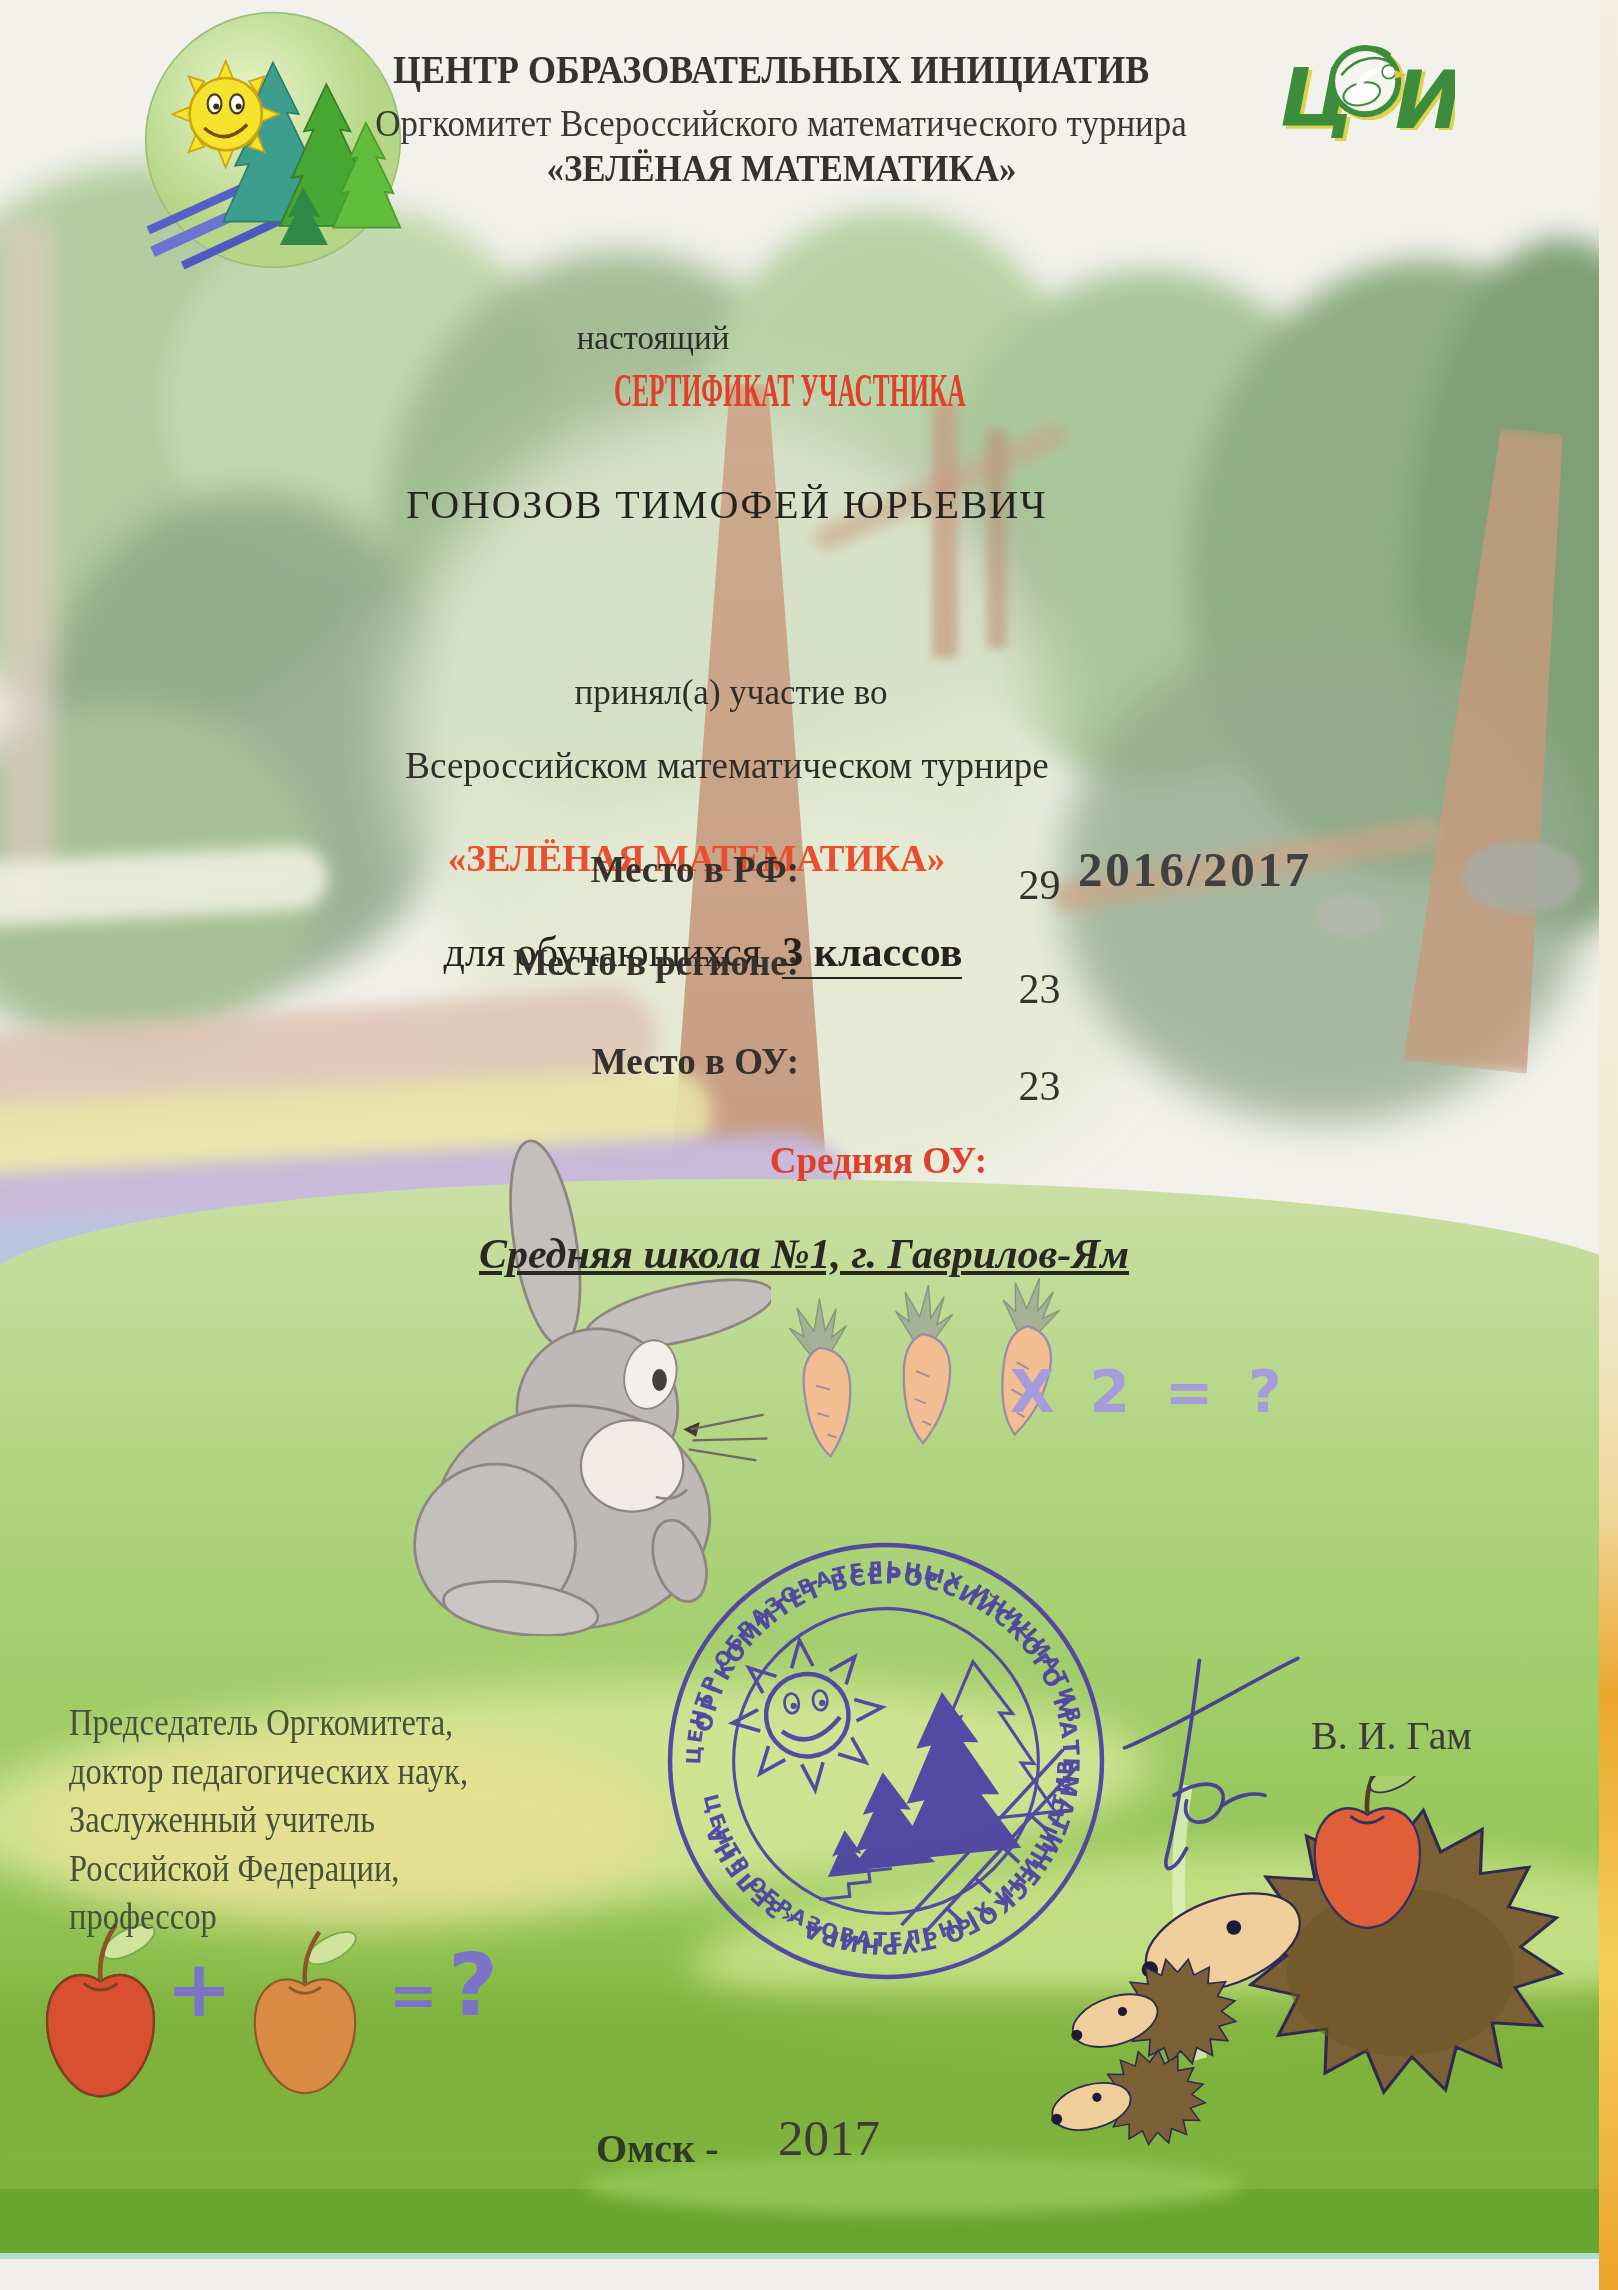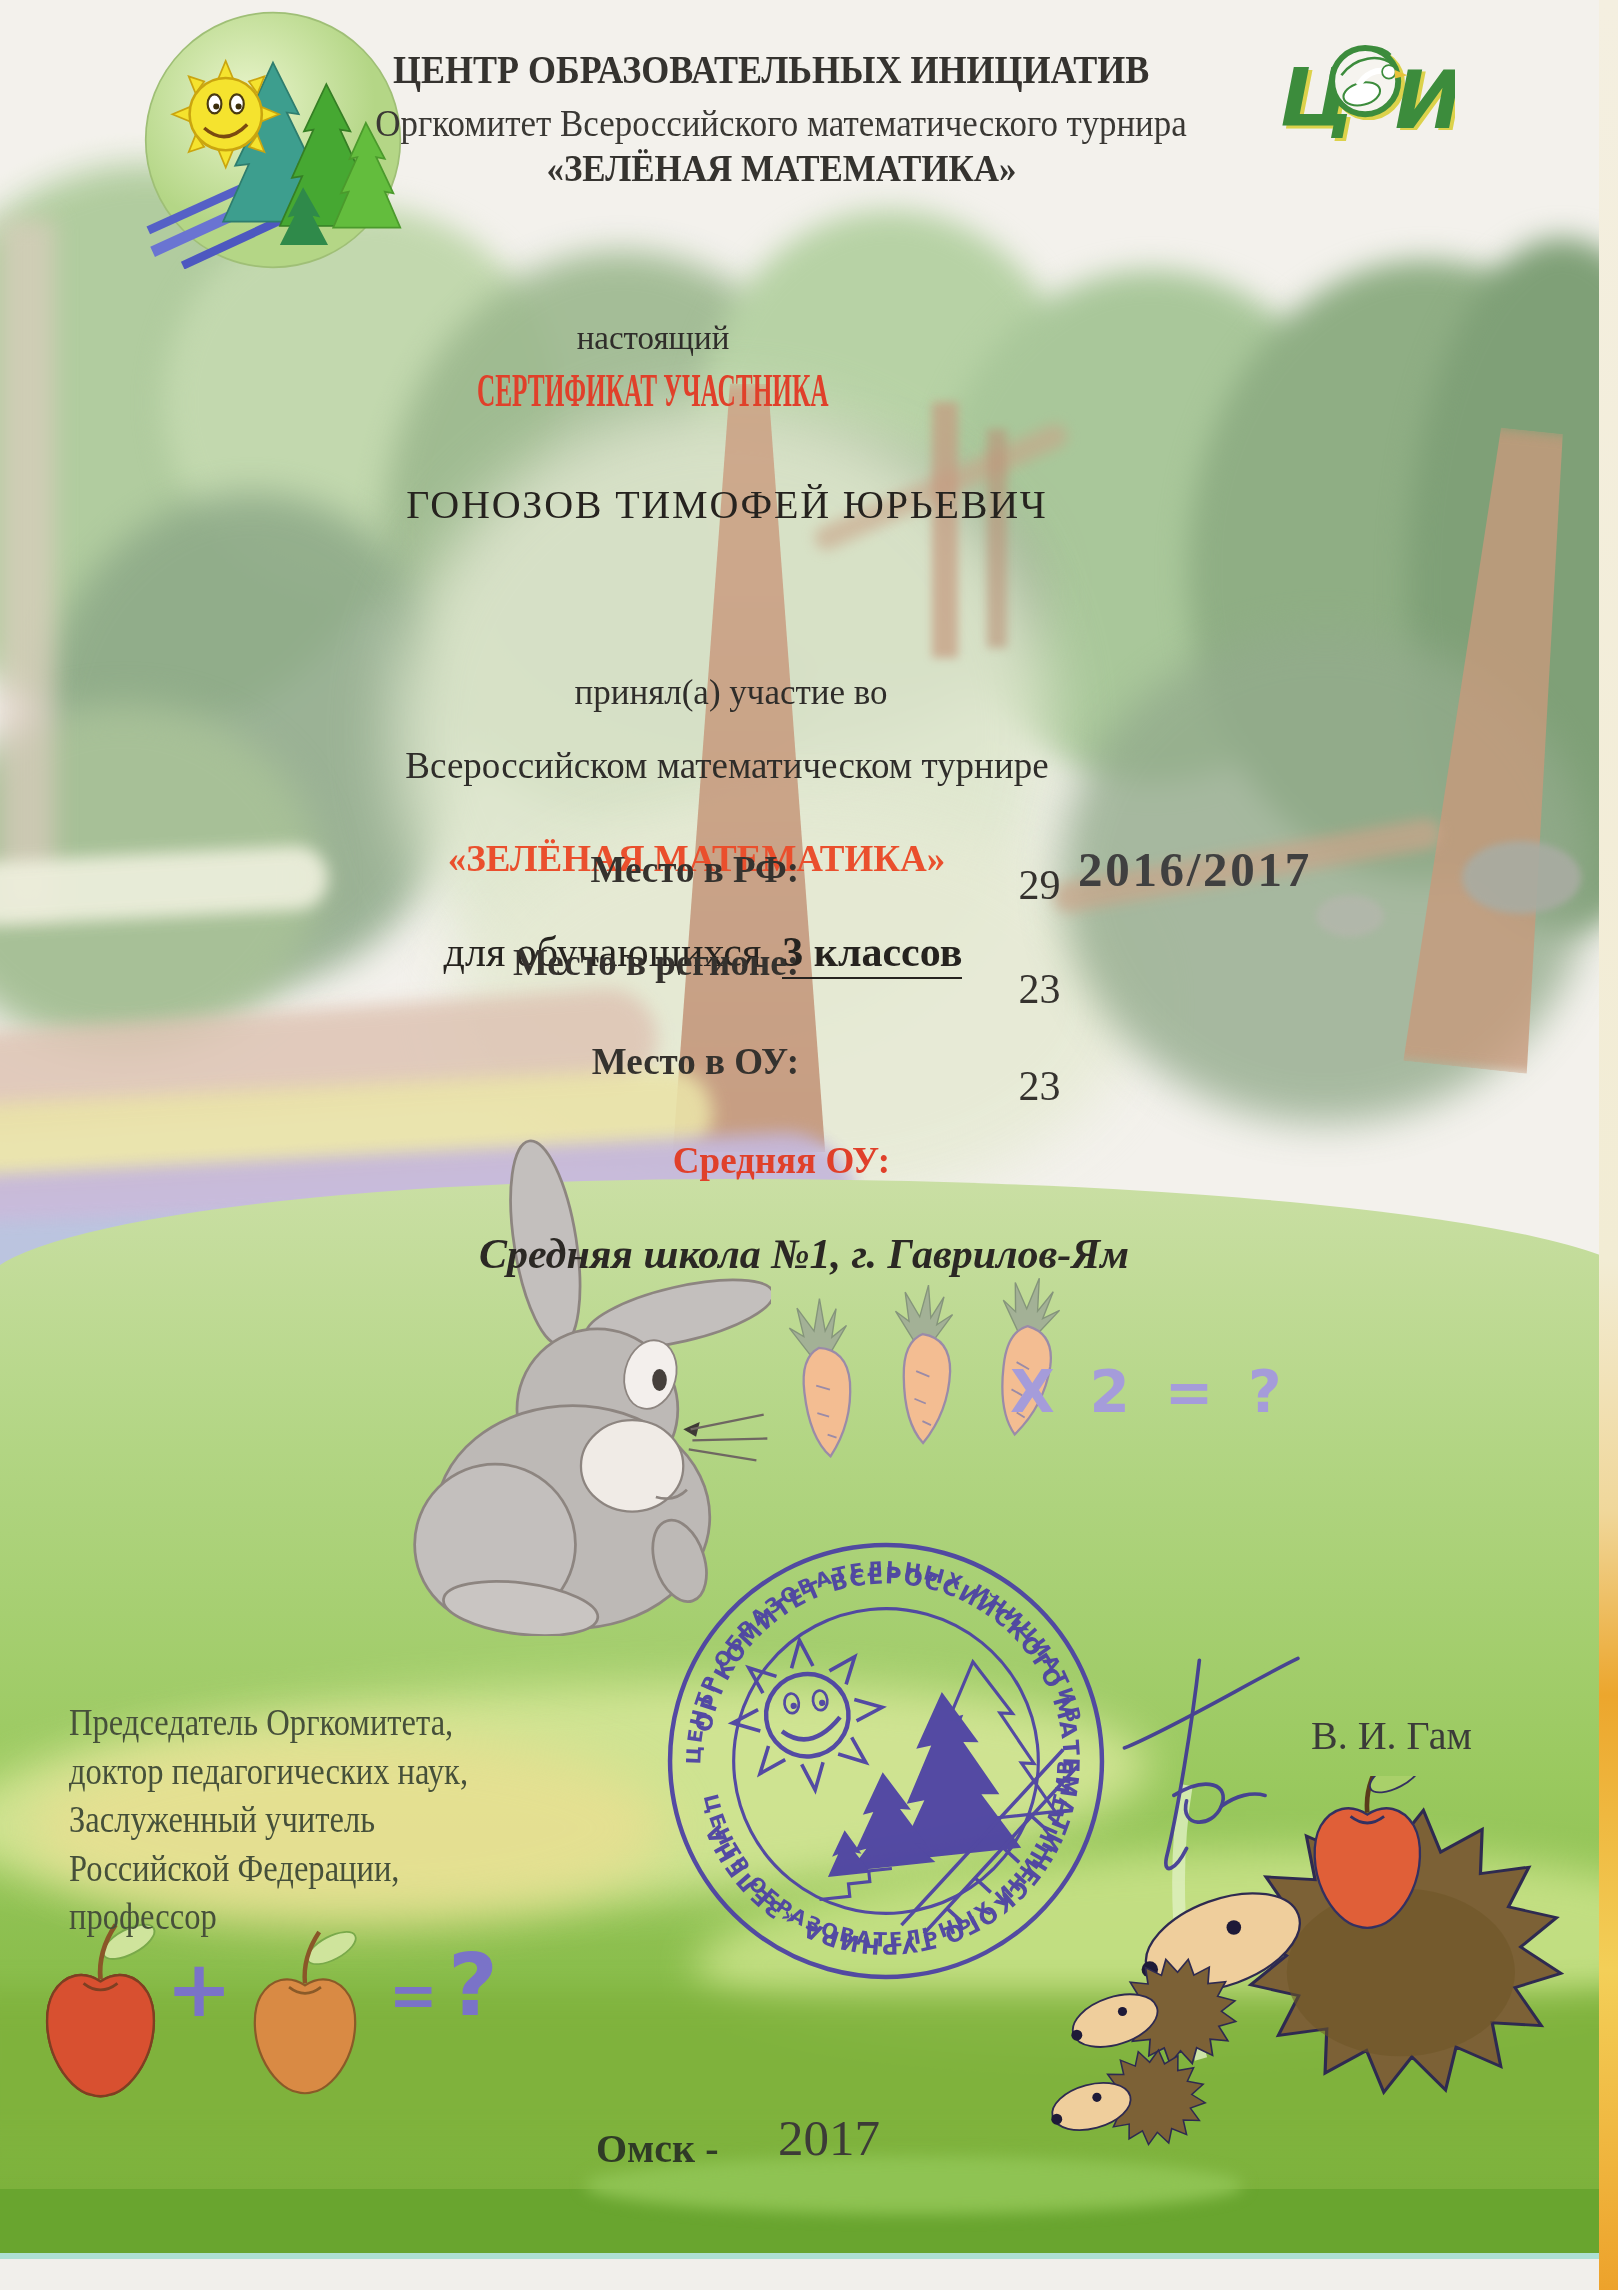--- a/index.html
+++ b/index.html
@@ -4,21 +4,21 @@
 <style>
   html,body{margin:0;padding:0;background:#e9e7e3;}
   .page{position:relative;width:1618px;height:2291px;margin:0 auto;background:#f3f1ec;overflow:hidden;
         font-family:"Liberation Serif","DejaVu Serif",serif;color:#2f2d2a;}
   .abs{position:absolute;}
   .blob{position:absolute;border-radius:50%;}
   .ctr{position:absolute;text-align:center;font-family:"Liberation Serif","DejaVu Serif",serif;color:#2f2d2a;z-index:6;}
   .cond{display:inline-block;transform-origin:center;white-space:nowrap;}
   .sx55{transform:scaleX(.55);} .sx85{transform:scaleX(.85);} .sx88{transform:scaleX(.88);}
   .sx90{transform:scaleX(.90);} .sx92{transform:scaleX(.92);}
-  .red{color:#e0402a;}
+  .red{color:#e0402a;text-align:right;}
   .result-label{position:absolute;left:347px;width:452px;text-align:right;font-weight:bold;font-size:37px;color:#35322e;z-index:6;}
   .result-value{position:absolute;left:989px;width:101px;text-align:center;font-size:42px;color:#35322e;z-index:6;}
   .signer-line{position:absolute;left:69px;width:585px;font-size:37px;color:#46503a;z-index:6;transform-origin:left center;}
   .purple-glyph{position:absolute;font-family:"DejaVu Sans","Liberation Sans",sans-serif;font-weight:bold;color:#7a73c8;z-index:6;}
   svg text{font-family:"DejaVu Sans","Liberation Sans",sans-serif;}
 </style>
 </head>
 <body>
 
 <div class="page">
@@ -157,21 +157,21 @@
   </div>
 
   <div class="result-label" style="top:848px;">Место в РФ:</div>
   <div class="result-value" style="top:861px;">29</div>
   <div class="result-label" style="top:941px;">Место в регионе:</div>
   <div class="result-value" style="top:965px;">23</div>
   <div class="result-label" style="top:1040px;">Место в ОУ:</div>
   <div class="result-value" style="top:1062px;">23</div>
 
   <div class="ctr red" style="left:576px;top:1139px;width:411px;font-size:37px;font-weight:bold;">Средняя ОУ:</div>
-  <div class="ctr" style="left:393px;top:1230px;width:822px;font-size:42px;font-style:italic;font-weight:bold;color:#2b2824;">Средняя школа №1, г. Гаврилов-Ям</div>
+  <div class="ctr" style="left:393px;top:1230px;width:822px;font-size:42px;font-style:italic;font-weight:bold;color:#2b2824;text-decoration:underline;">Средняя школа №1, г. Гаврилов-Ям</div>
 
   <svg class="abs" viewBox="0 0 365 210" style="left:778px;top:1276px;width:334px;height:192px;z-index:4;">
     <defs>
       <g id="carrot">
         <path d="M30,62 L12,28 L26,40 L24,8 L38,36 L50,2 L50,38 L66,16 L56,46 L74,36 L52,62 Z" fill="#a3b196" stroke="#85957b" stroke-width="1.5"></path>
         <path d="M40,55 Q70,62 67,98 Q62,142 32,174 Q13,150 16,100 Q18,62 40,55 Z" fill="#f3bd92" stroke="#9a8ba8" stroke-width="2.5"></path>
         <path d="M30,95 L44,102 M26,125 L38,131 M33,150 L42,155" stroke="#9a8ba8" stroke-width="2" fill="none"></path>
       </g>
     </defs>
     <use href="#carrot" transform="translate(14,22) rotate(-10 45 110)"></use>

